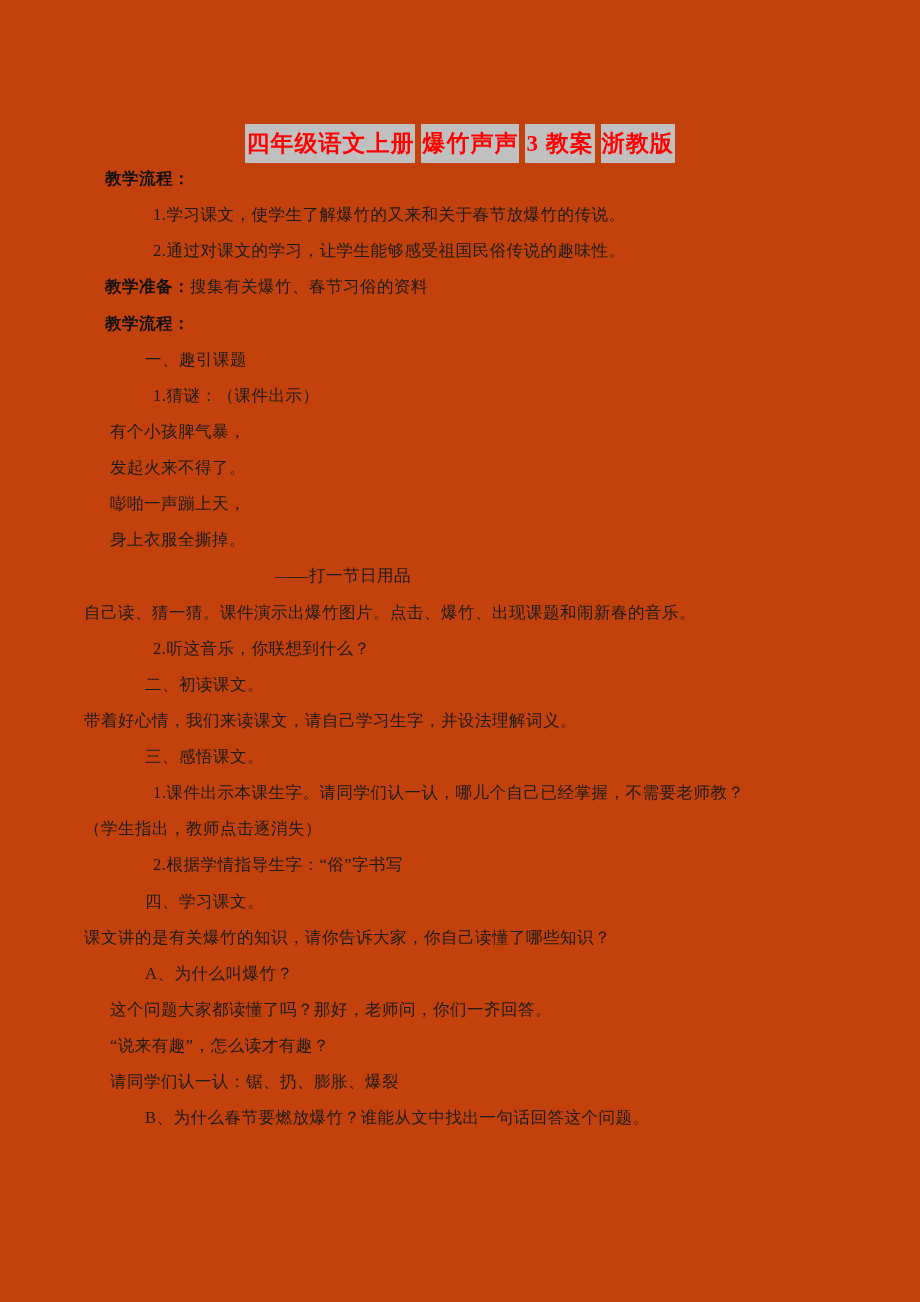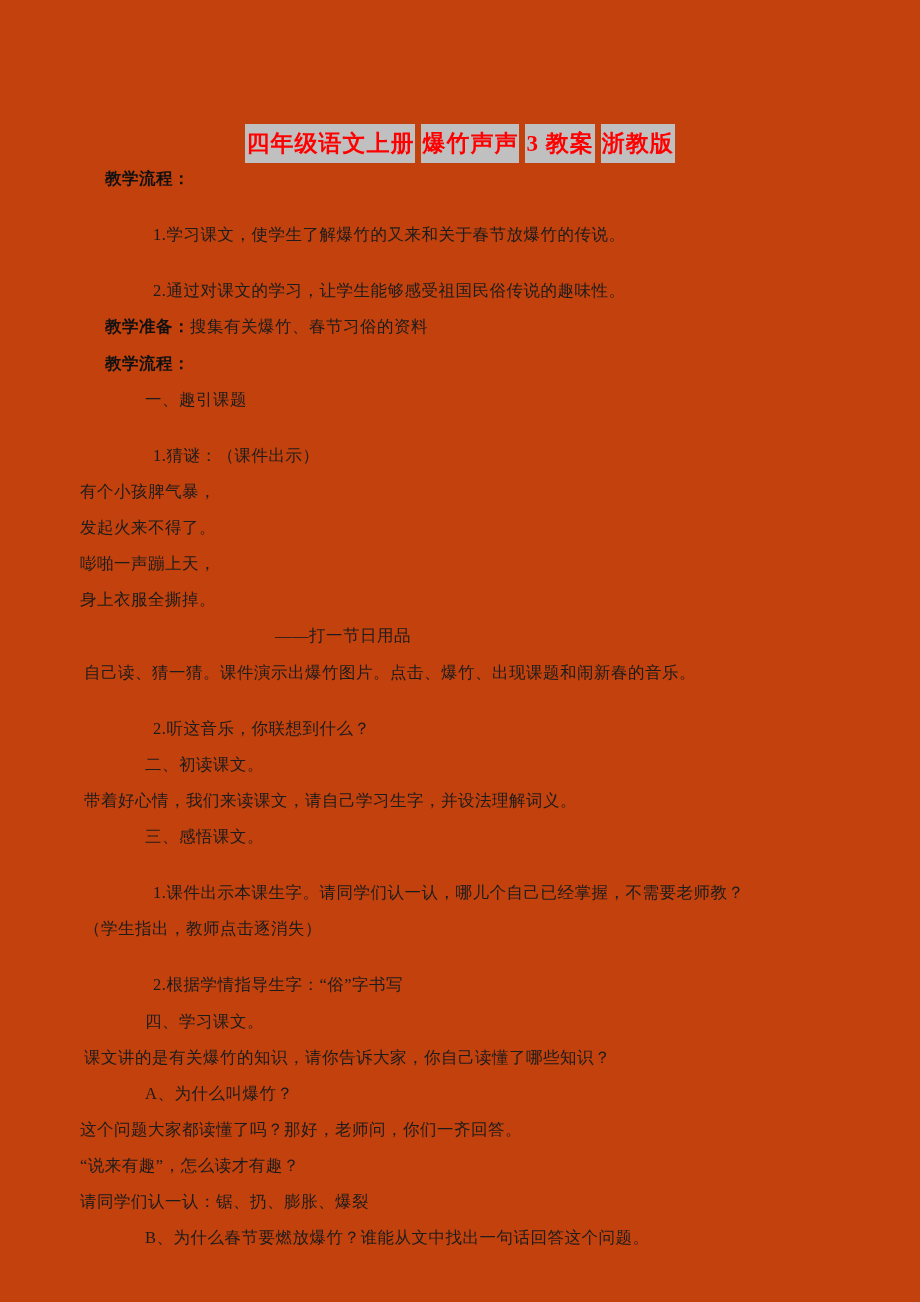--- a/index.html
+++ b/index.html
@@ -25,23 +25,23 @@
   .content { position:absolute; top:161px; left:0; width:920px; }
   .line {
     height:36.14px; line-height:36.14px;
     font-size:16.5px; color:#1c1c1c;
     white-space:pre; letter-spacing:0.5px;
   }
   .lbl { font-weight:bold; color:#111111; }
 
   .ind0 { padding-left:105px; }
   .ind1 { padding-left:145px; }
-  .ind2 { padding-left:153px;margin-top:20px; }
+  .ind2 { padding-left:153px; }
   .ind3 { padding-left:84px; }
-  .ind4 { padding-left:80px; }
+  .ind4 { padding-left:110px; }
   .ind5 { padding-left:275px; }
 </style>
 </head>
 <body>
 
 <div class="page">
 
   <div class="title-row">
     <span class="title-seg">四年级语文上册</span><span class="title-seg">爆竹声声</span><span class="title-seg">3 教案</span><span class="title-seg">浙教版</span>
   </div>

